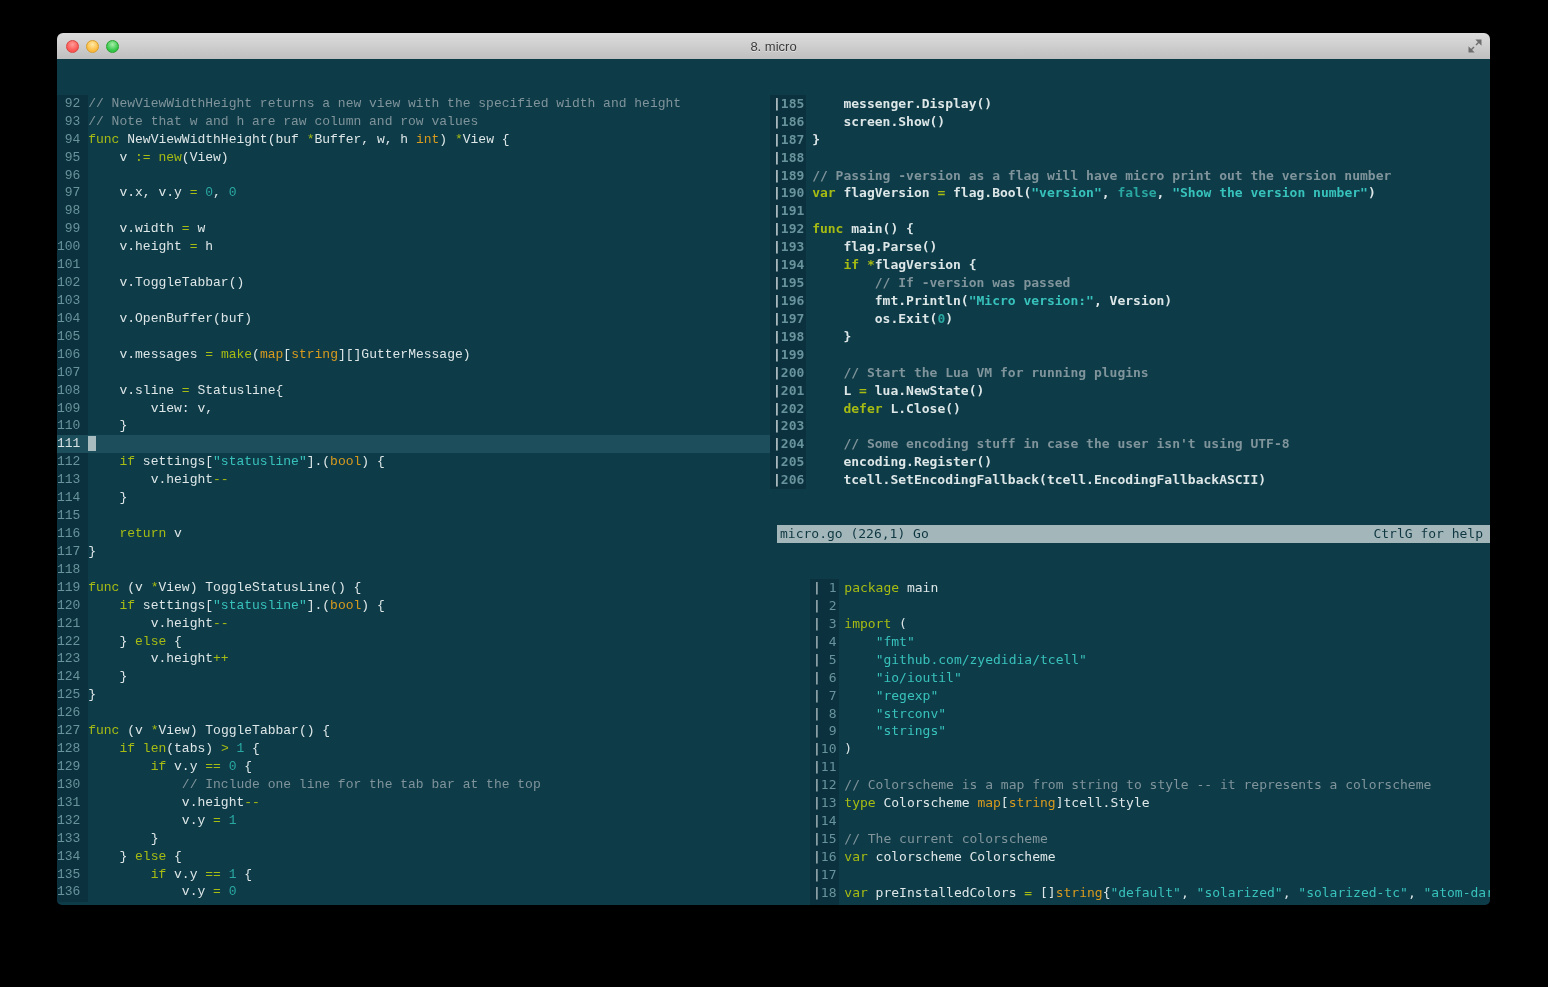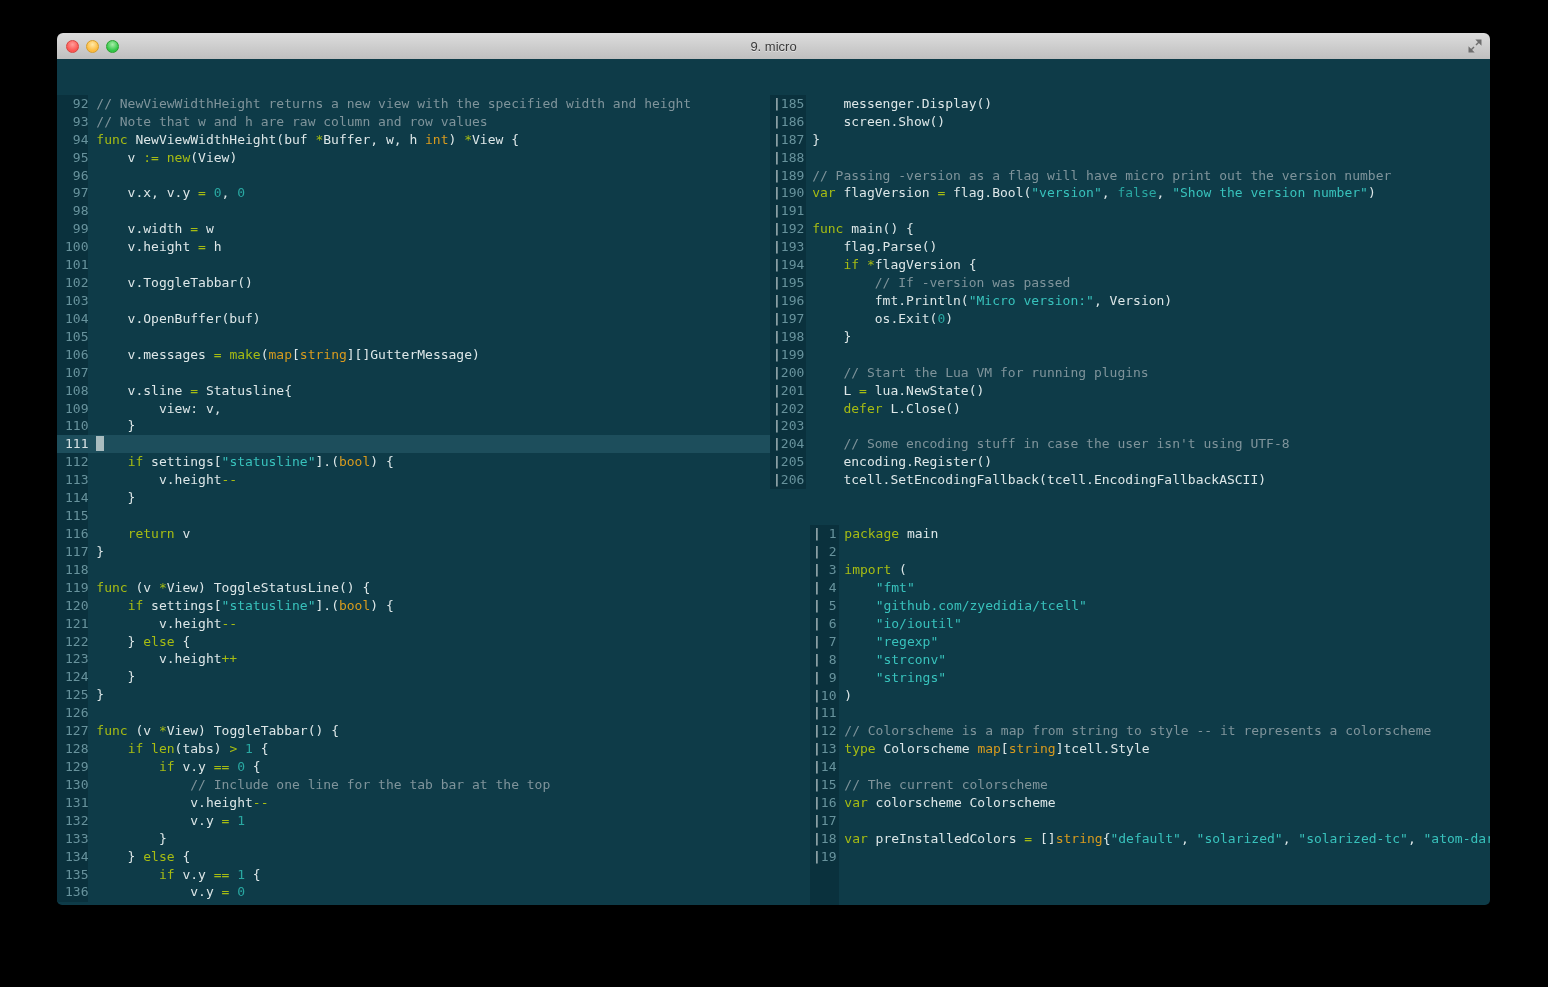--- a/index.html
+++ b/index.html
@@ -31,25 +31,25 @@
     background:var(--terminal-bg,#0e3b48);
     font-family:"DejaVu Sans Mono", monospace;
     font-size:13px;line-height:17.933px;white-space:pre;
     color:var(--text,#dde7e8);
   }
   .pane-left{position:absolute;left:0;top:0;width:713px;height:825px;}
   .pane-left .code{
     height:806.99px;
     background-image:linear-gradient(90deg,var(--gutter-bg,#0a313d) 0px,var(--gutter-bg,#0a313d) 31px,rgba(0,0,0,0) 31px);
   }
-  .pane-left .row{padding-left:8px;}
+  .pane-left .row{padding-left:0;font-family:Liberation Mono, monospace;}
 
   .rightcol{position:absolute;left:713px;top:0;right:0;height:825px;}
   .rightcol .code{height:394.53px;}
-  .code-rt{background-image:linear-gradient(90deg,var(--gutter-bg,#0a313d) 0px,var(--gutter-bg,#0a313d) 36px,rgba(0,0,0,0) 36px);}
+  .code-rt{background-image:linear-gradient(90deg,var(--gutter-bg,#0a313d) 0px,var(--gutter-bg,#0a313d) 36px,rgba(0,0,0,0) 36px);font-weight:bold;}
   .code-rb{background-image:linear-gradient(90deg,var(--gutter-bg,#0a313d) 0px,var(--gutter-bg,#0a313d) 29px,rgba(0,0,0,0) 29px);margin-left:40px;}
   .rightcol .row{padding-left:3px;}
   .rightcol .statusbar{margin-left:7px;}
 
   .row{height:17.933px;overflow:hidden;}
   .row.current{background:var(--current-line-bg,#1d4e5c);}
   .ln{color:var(--line-number,#68939d);}
   .current .ln{color:var(--line-number-active,#d7e2e4);}
   .bar{color:var(--divider,#c9d4d6);}
   .cursor{background:var(--cursor-color,#a9bcbf);color:var(--cursor-color,#a9bcbf);}
@@ -72,39 +72,43 @@
 </head>
 <body>
 
 <div class="window">
   <div class="titlebar">
     <div class="lights">
       <span class="light red"></span>
       <span class="light yellow"></span>
       <span class="light green"></span>
     </div>
-    <div class="titletext">9. micro</div>
+    <div class="titletext">8. micro</div>
     <svg class="fsicon" viewBox="0 0 14 14">
       <g stroke="#6e6e6e" stroke-width="1.4" fill="#6e6e6e">
         <line x1="8" y1="6" x2="12" y2="2"></line>
         <polygon points="12.8,1.2 12.8,5 9,1.2"></polygon>
         <line x1="6" y1="8" x2="2" y2="12"></line>
         <polygon points="1.2,12.8 1.2,9 5,12.8"></polygon>
       </g>
     </svg>
   </div>
 
   <div class="terminal">
 
     <div class="pane-left">
       <div class="code"><div class="row"><span class="ln"> 92 </span><span class="cm">// NewViewWidthHeight returns a new view with the specified width and height</span></div><div class="row"><span class="ln"> 93 </span><span class="cm">// Note that w and h are raw column and row values</span></div><div class="row"><span class="ln"> 94 </span><span class="kw">func</span><span class="tx"> NewViewWidthHeight(buf </span><span class="op">*</span><span class="tx">Buffer, w, h </span><span class="ty">int</span><span class="tx">) </span><span class="op">*</span><span class="tx">View {</span></div><div class="row"><span class="ln"> 95 </span><span class="tx">    v </span><span class="op">:=</span><span class="tx"> </span><span class="kw">new</span><span class="tx">(View)</span></div><div class="row"><span class="ln"> 96 </span></div><div class="row"><span class="ln"> 97 </span><span class="tx">    v.x, v.y </span><span class="op">=</span><span class="tx"> </span><span class="nu">0</span><span class="tx">, </span><span class="nu">0</span></div><div class="row"><span class="ln"> 98 </span></div><div class="row"><span class="ln"> 99 </span><span class="tx">    v.width </span><span class="op">=</span><span class="tx"> w</span></div><div class="row"><span class="ln">100 </span><span class="tx">    v.height </span><span class="op">=</span><span class="tx"> h</span></div><div class="row"><span class="ln">101 </span></div><div class="row"><span class="ln">102 </span><span class="tx">    v.ToggleTabbar()</span></div><div class="row"><span class="ln">103 </span></div><div class="row"><span class="ln">104 </span><span class="tx">    v.OpenBuffer(buf)</span></div><div class="row"><span class="ln">105 </span></div><div class="row"><span class="ln">106 </span><span class="tx">    v.messages </span><span class="op">=</span><span class="tx"> </span><span class="kw">make</span><span class="tx">(</span><span class="ty">map</span><span class="tx">[</span><span class="ty">string</span><span class="tx">][]GutterMessage)</span></div><div class="row"><span class="ln">107 </span></div><div class="row"><span class="ln">108 </span><span class="tx">    v.sline </span><span class="op">=</span><span class="tx"> Statusline{</span></div><div class="row"><span class="ln">109 </span><span class="tx">        view: v,</span></div><div class="row"><span class="ln">110 </span><span class="tx">    }</span></div><div class="row current"><span class="ln">111 </span><span class="cursor"> </span></div><div class="row"><span class="ln">112 </span><span class="tx">    </span><span class="kw">if</span><span class="tx"> settings[</span><span class="st">"statusline"</span><span class="tx">].(</span><span class="ty">bool</span><span class="tx">) {</span></div><div class="row"><span class="ln">113 </span><span class="tx">        v.height</span><span class="op">--</span></div><div class="row"><span class="ln">114 </span><span class="tx">    }</span></div><div class="row"><span class="ln">115 </span></div><div class="row"><span class="ln">116 </span><span class="tx">    </span><span class="kw">return</span><span class="tx"> v</span></div><div class="row"><span class="ln">117 </span><span class="tx">}</span></div><div class="row"><span class="ln">118 </span></div><div class="row"><span class="ln">119 </span><span class="kw">func</span><span class="tx"> (v </span><span class="op">*</span><span class="tx">View) ToggleStatusLine() {</span></div><div class="row"><span class="ln">120 </span><span class="tx">    </span><span class="kw">if</span><span class="tx"> settings[</span><span class="st">"statusline"</span><span class="tx">].(</span><span class="ty">bool</span><span class="tx">) {</span></div><div class="row"><span class="ln">121 </span><span class="tx">        v.height</span><span class="op">--</span></div><div class="row"><span class="ln">122 </span><span class="tx">    } </span><span class="kw">else</span><span class="tx"> {</span></div><div class="row"><span class="ln">123 </span><span class="tx">        v.height</span><span class="op">++</span></div><div class="row"><span class="ln">124 </span><span class="tx">    }</span></div><div class="row"><span class="ln">125 </span><span class="tx">}</span></div><div class="row"><span class="ln">126 </span></div><div class="row"><span class="ln">127 </span><span class="kw">func</span><span class="tx"> (v </span><span class="op">*</span><span class="tx">View) ToggleTabbar() {</span></div><div class="row"><span class="ln">128 </span><span class="tx">    </span><span class="kw">if</span><span class="tx"> </span><span class="kw">len</span><span class="tx">(tabs) </span><span class="op">&gt;</span><span class="tx"> </span><span class="nu">1</span><span class="tx"> {</span></div><div class="row"><span class="ln">129 </span><span class="tx">        </span><span class="kw">if</span><span class="tx"> v.y </span><span class="op">==</span><span class="tx"> </span><span class="nu">0</span><span class="tx"> {</span></div><div class="row"><span class="ln">130 </span><span class="cm">            // Include one line for the tab bar at the top</span></div><div class="row"><span class="ln">131 </span><span class="tx">            v.height</span><span class="op">--</span></div><div class="row"><span class="ln">132 </span><span class="tx">            v.y </span><span class="op">=</span><span class="tx"> </span><span class="nu">1</span></div><div class="row"><span class="ln">133 </span><span class="tx">        }</span></div><div class="row"><span class="ln">134 </span><span class="tx">    } </span><span class="kw">else</span><span class="tx"> {</span></div><div class="row"><span class="ln">135 </span><span class="tx">        </span><span class="kw">if</span><span class="tx"> v.y </span><span class="op">==</span><span class="tx"> </span><span class="nu">1</span><span class="tx"> {</span></div><div class="row"><span class="ln">136 </span><span class="tx">            v.y </span><span class="op">=</span><span class="tx"> </span><span class="nu">0</span></div></div>
       
     </div>
 
     <div class="rightcol">
       <div class="code code-rt"><div class="row"><span class="bar">|</span><span class="ln">185 </span><span class="tx">    messenger.Display()</span></div><div class="row"><span class="bar">|</span><span class="ln">186 </span><span class="tx">    screen.Show()</span></div><div class="row"><span class="bar">|</span><span class="ln">187 </span><span class="tx">}</span></div><div class="row"><span class="bar">|</span><span class="ln">188 </span></div><div class="row"><span class="bar">|</span><span class="ln">189 </span><span class="cm">// Passing -version as a flag will have micro print out the version number</span></div><div class="row"><span class="bar">|</span><span class="ln">190 </span><span class="kw">var</span><span class="tx"> flagVersion </span><span class="op">=</span><span class="tx"> flag.Bool(</span><span class="st">"version"</span><span class="tx">, </span><span class="nu">false</span><span class="tx">, </span><span class="st">"Show the version number"</span><span class="tx">)</span></div><div class="row"><span class="bar">|</span><span class="ln">191 </span></div><div class="row"><span class="bar">|</span><span class="ln">192 </span><span class="kw">func</span><span class="tx"> main() {</span></div><div class="row"><span class="bar">|</span><span class="ln">193 </span><span class="tx">    flag.Parse()</span></div><div class="row"><span class="bar">|</span><span class="ln">194 </span><span class="tx">    </span><span class="kw">if</span><span class="tx"> </span><span class="op">*</span><span class="tx">flagVersion {</span></div><div class="row"><span class="bar">|</span><span class="ln">195 </span><span class="cm">        // If -version was passed</span></div><div class="row"><span class="bar">|</span><span class="ln">196 </span><span class="tx">        fmt.Println(</span><span class="st">"Micro version:"</span><span class="tx">, Version)</span></div><div class="row"><span class="bar">|</span><span class="ln">197 </span><span class="tx">        os.Exit(</span><span class="nu">0</span><span class="tx">)</span></div><div class="row"><span class="bar">|</span><span class="ln">198 </span><span class="tx">    }</span></div><div class="row"><span class="bar">|</span><span class="ln">199 </span></div><div class="row"><span class="bar">|</span><span class="ln">200 </span><span class="cm">    // Start the Lua VM for running plugins</span></div><div class="row"><span class="bar">|</span><span class="ln">201 </span><span class="tx">    L </span><span class="op">=</span><span class="tx"> lua.NewState()</span></div><div class="row"><span class="bar">|</span><span class="ln">202 </span><span class="tx">    </span><span class="kw">defer</span><span class="tx"> L.Close()</span></div><div class="row"><span class="bar">|</span><span class="ln">203 </span></div><div class="row"><span class="bar">|</span><span class="ln">204 </span><span class="cm">    // Some encoding stuff in case the user isn't using UTF-8</span></div><div class="row"><span class="bar">|</span><span class="ln">205 </span><span class="tx">    encoding.Register()</span></div><div class="row"><span class="bar">|</span><span class="ln">206 </span><span class="tx">    tcell.SetEncodingFallback(tcell.EncodingFallbackASCII)</span></div></div>
+      <div class="statusbar">
+        <span>micro.go (226,1) Go</span>
+        <span>CtrlG for help</span>
+      </div>
       <div class="code code-rb"><div class="row"><span class="bar">|</span><span class="ln"> 1 </span><span class="kw">package</span><span class="tx"> main</span></div><div class="row"><span class="bar">|</span><span class="ln"> 2 </span></div><div class="row"><span class="bar">|</span><span class="ln"> 3 </span><span class="kw">import</span><span class="tx"> (</span></div><div class="row"><span class="bar">|</span><span class="ln"> 4 </span><span class="tx">    </span><span class="st">"fmt"</span></div><div class="row"><span class="bar">|</span><span class="ln"> 5 </span><span class="tx">    </span><span class="st">"github.com/zyedidia/tcell"</span></div><div class="row"><span class="bar">|</span><span class="ln"> 6 </span><span class="tx">    </span><span class="st">"io/ioutil"</span></div><div class="row"><span class="bar">|</span><span class="ln"> 7 </span><span class="tx">    </span><span class="st">"regexp"</span></div><div class="row"><span class="bar">|</span><span class="ln"> 8 </span><span class="tx">    </span><span class="st">"strconv"</span></div><div class="row"><span class="bar">|</span><span class="ln"> 9 </span><span class="tx">    </span><span class="st">"strings"</span></div><div class="row"><span class="bar">|</span><span class="ln">10 </span><span class="tx">)</span></div><div class="row"><span class="bar">|</span><span class="ln">11 </span></div><div class="row"><span class="bar">|</span><span class="ln">12 </span><span class="cm">// Colorscheme is a map from string to style -- it represents a colorscheme</span></div><div class="row"><span class="bar">|</span><span class="ln">13 </span><span class="kw">type</span><span class="tx"> Colorscheme </span><span class="ty">map</span><span class="tx">[</span><span class="ty">string</span><span class="tx">]tcell.Style</span></div><div class="row"><span class="bar">|</span><span class="ln">14 </span></div><div class="row"><span class="bar">|</span><span class="ln">15 </span><span class="cm">// The current colorscheme</span></div><div class="row"><span class="bar">|</span><span class="ln">16 </span><span class="kw">var</span><span class="tx"> colorscheme Colorscheme</span></div><div class="row"><span class="bar">|</span><span class="ln">17 </span></div><div class="row"><span class="bar">|</span><span class="ln">18 </span><span class="kw">var</span><span class="tx"> preInstalledColors </span><span class="op">=</span><span class="tx"> []</span><span class="ty">string</span><span class="tx">{</span><span class="st">"default"</span><span class="tx">, </span><span class="st">"solarized"</span><span class="tx">, </span><span class="st">"solarized-tc"</span><span class="tx">, </span><span class="st">"atom-dark</span></div><div class="row"><span class="bar">|</span><span class="ln">19 </span></div></div>
       
     </div>
 
     <div class="msgline"></div>
   </div>
 </div>
 
 </body></html>

